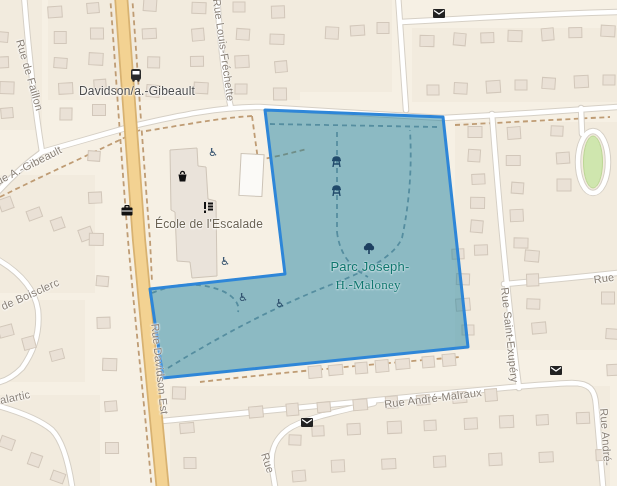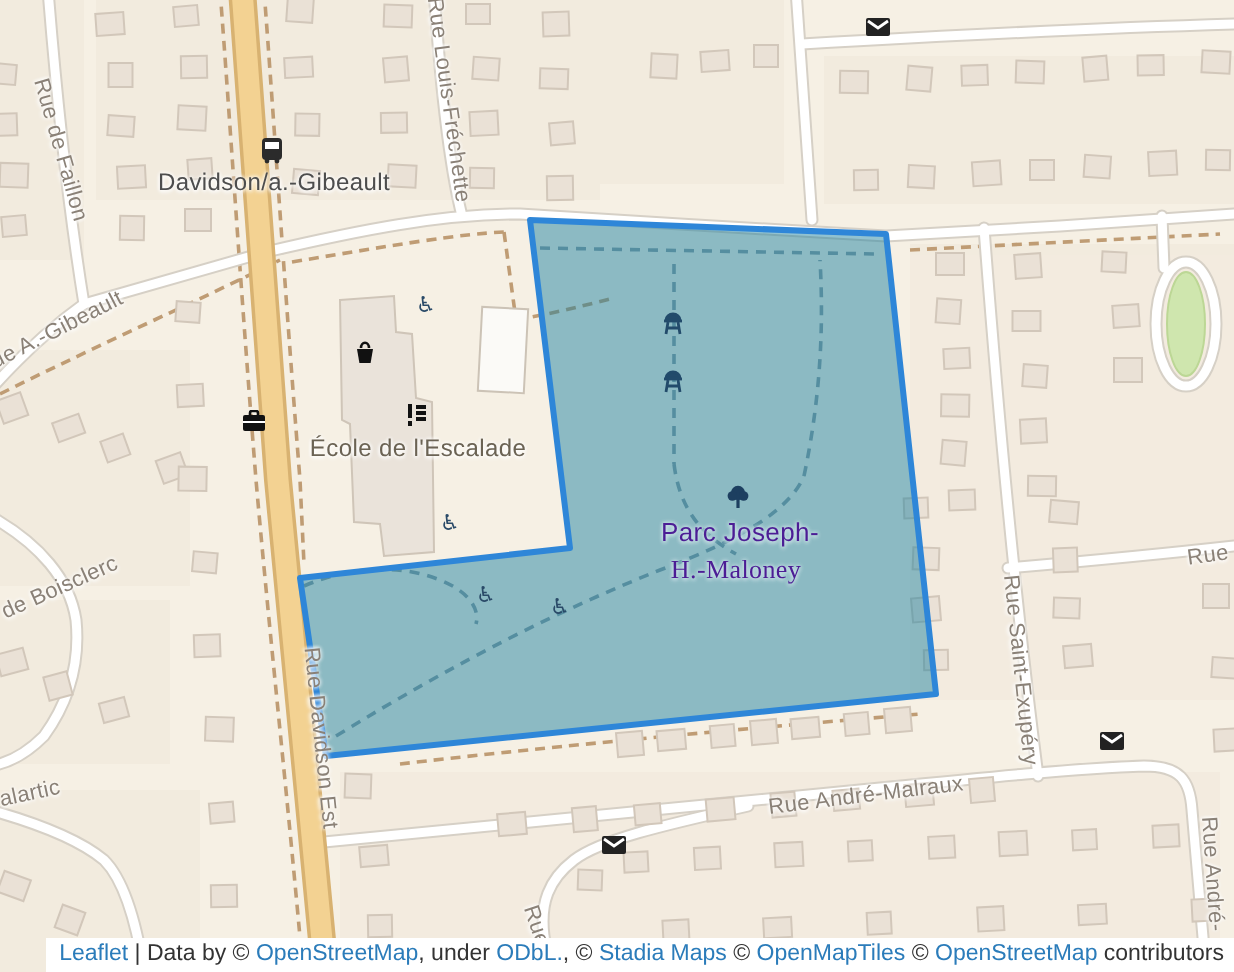--- a/index.html
+++ b/index.html
@@ -5,21 +5,21 @@
   html,body{margin:0;padding:0;}
   #map{position:relative;width:617px;height:486px;overflow:hidden;
        background:#f6f0e4;font-family:"Liberation Sans",sans-serif;
        -webkit-user-select:none;user-select:none;cursor:grab;}
   #basemap{position:absolute;left:0;top:0;}
   .lbl{position:absolute;font-size:11px;color:#8a8177;white-space:nowrap;
        transform-origin:center;letter-spacing:.2px;
        text-shadow:0 0 2px #fff,0 0 2px #fff,0 1px 2px #fff;}
   .lbl-dark{color:#4d4d4d;font-size:12px;}
   .lbl-poi{color:#6b6354;font-size:12px;}
-  .lbl-park{color:#4c1d95;font-size:13px;text-align:center;
+  .lbl-park{color:#0f766e;font-size:13px;text-align:center;
        text-shadow:0 0 2px #cfe3e8,0 0 2px #cfe3e8,0 1px 2px #cfe3e8;}
   .icon{position:absolute;line-height:0;}
   .wc{position:absolute;font-size:11px;color:#2a4a68;line-height:11px;
       font-family:"DejaVu Sans",sans-serif;}
   #attribution{position:absolute;right:0;bottom:0;background:#fff;
        padding:2px 5px 3px 7px;font-size:11.5px;color:#333;z-index:50;
        white-space:nowrap;}
   #attribution a{color:#2b7cba;text-decoration:none;cursor:pointer;}
 </style>
 </head>
@@ -321,15 +321,14 @@
 <div class="lbl" style="left:510px;top:335px;transform:translate(-50%,-50%) rotate(84deg);">Rue Saint-Exupéry</div>
 <div class="lbl" style="left:604px;top:278px;transform:translate(-50%,-50%) rotate(-8deg);">Rue</div>
 <div class="lbl" style="left:606px;top:437px;transform:translate(-50%,-50%) rotate(86deg);">Rue André-</div>
 <div class="lbl" style="left:268px;top:463px;transform:translate(-50%,-50%) rotate(72deg);">Rue</div>
 
 <div class="lbl lbl-poi" style="left:209px;top:224px;transform:translate(-50%,-50%);">École de l'Escalade</div>
 <div class="lbl lbl-dark" style="left:137px;top:91px;transform:translate(-50%,-50%);">Davidson/a.-Gibeault</div>
 <div class="lbl lbl-park" style="left:370px;top:266px;transform:translate(-50%,-50%);">Parc Joseph-</div>
 <div class="lbl lbl-park" style="left:368px;top:285px;transform:translate(-50%,-50%);font-family:Liberation Serif, serif;">H.-Maloney</div>
 
-<div id="attribution"><a>Leaflet</a><span> | </span><span>Data by © </span><a>OpenStreetMap</a><span>, under </span><a>ODbL.</a><span>, © </span><a>Stadia Maps</a><span> © </span><a>OpenMapTiles</a><span> © </span><a>OpenStreetMap</a><span> contributors</span></div>
 
 </div>
 
 </body></html>

